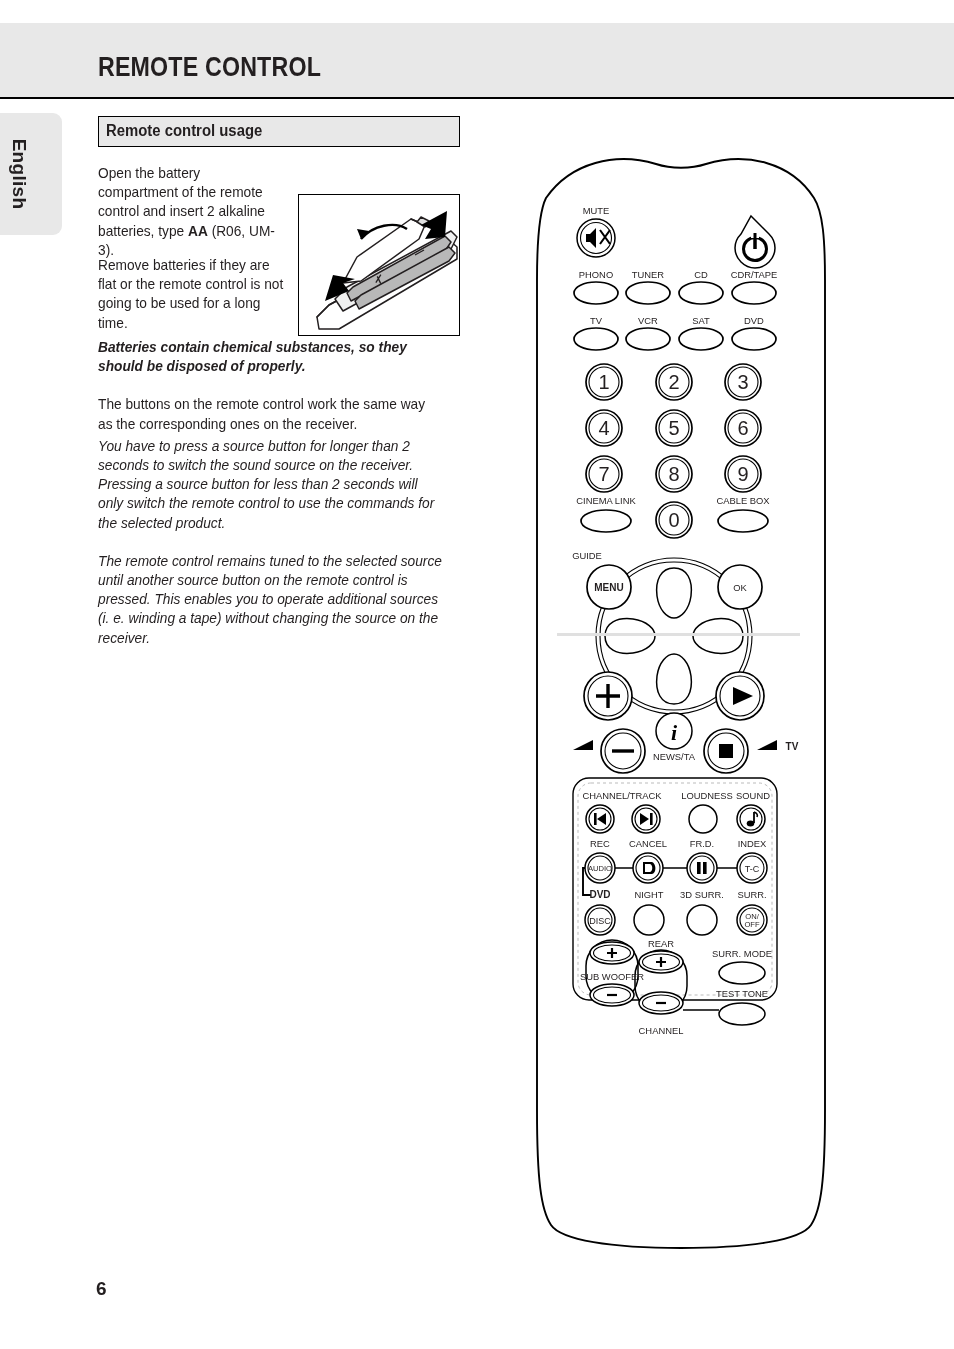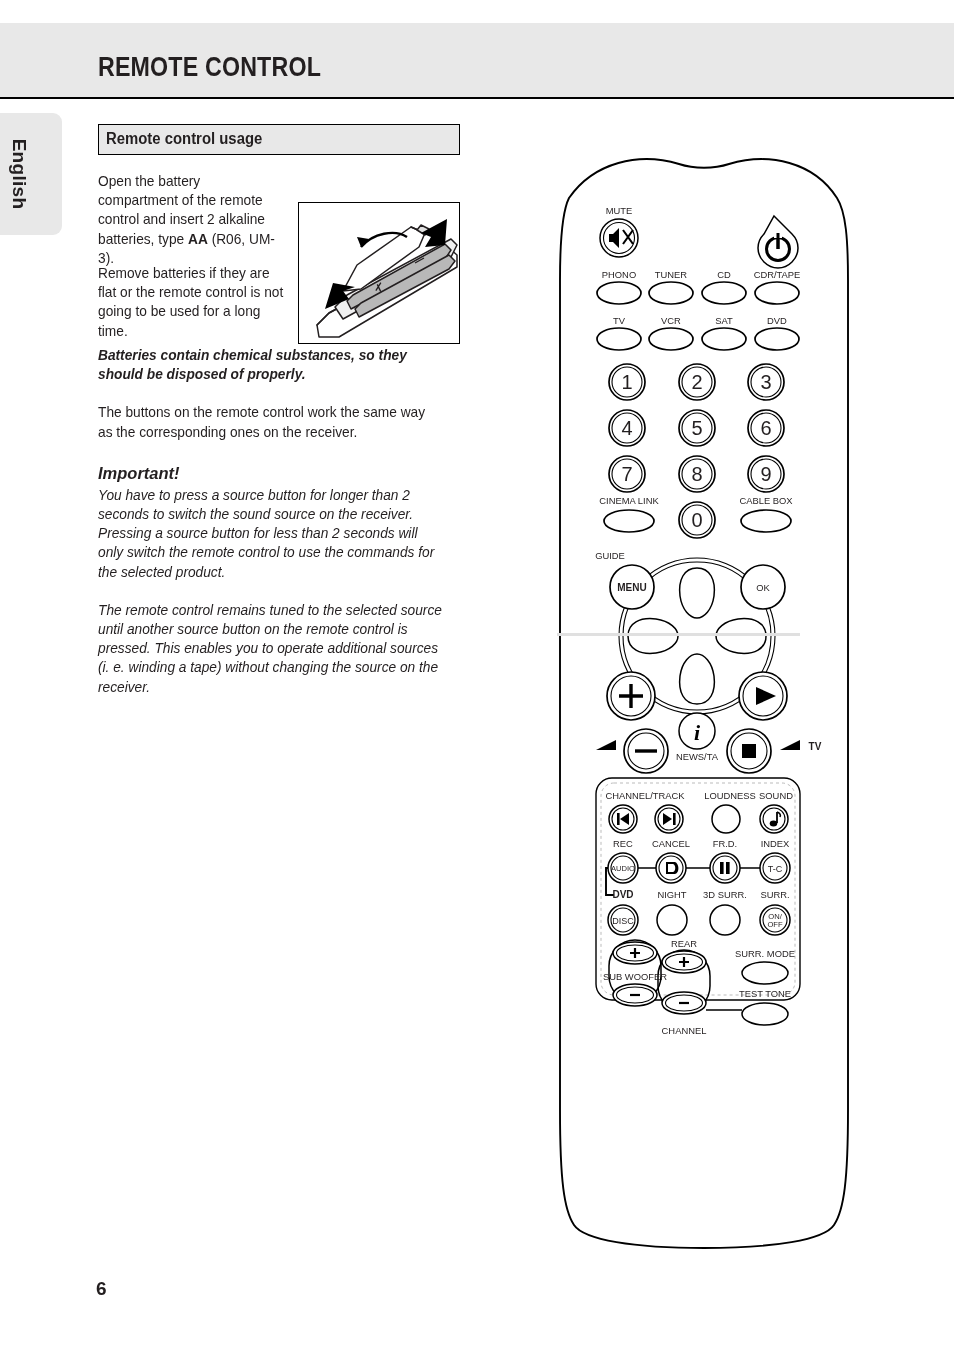--- a/index.html
+++ b/index.html
@@ -35,21 +35,21 @@
   #lang-tab-label{
     position:absolute;left:0;top:0;width:122px;height:86px;
     transform:rotate(90deg);
     transform-origin:43px 43px;
     display:flex;align-items:center;justify-content:center;
     font-size:19px;font-weight:bold;letter-spacing:.3px;
     transform-box:border-box;
   }
 
   
-  #left-col{position:absolute;left:98px;top:124px;width:366px;}
+  #left-col{position:absolute;left:98px;top:116px;width:366px;}
 
   #usage-box{
     width:362px;box-sizing:border-box;
     border:1.4px solid #000;background:#e8e8e8;
     padding:5px 7px 6px 7px;
   }
   #usage-box-title{font-size:16px;font-weight:bold;transform:scaleX(.93);transform-origin:left center;}
 
   .body-text{
     font-size:14.6px;line-height:19.2px;
@@ -76,21 +76,21 @@
   .para{margin-top:15px;}
 
   
   #page-number{
     position:absolute;left:96px;top:1278px;
     font-size:19px;font-weight:bold;
   }
 
   
   #remote-figure{
-    position:absolute;left:534px;top:150px;width:340px;height:1110px;
+    position:absolute;left:511px;top:150px;width:340px;height:1110px;
   }
   #remote-svg{position:absolute;left:0;top:0;}
 
   
   #fold-line{
     position:absolute;left:557px;top:633px;width:243px;height:3px;
     background:#e0e0e0;
   }
 </style>
 </head>
@@ -145,21 +145,20 @@
 
         <polygon points="26,106 50,96 44,88 56,84 34,80" fill="#000"></polygon>
       </svg>
     </div>
   </div>
 
   <div class="body-text bold-italic para" style="margin-top:26px;width:364px;">Batteries contain chemical substances, so they should be disposed of properly.</div>
 
   <div class="body-text para" style="margin-top:19px;width:364px;">The buttons on the remote control work the same way as the corresponding ones on the receiver.</div>
 
-  <div class="heading-italic" style="margin-top:22px;">Important!</div>
 
   <div class="body-text italic" style="margin-top:3px;width:364px;">You have to press a source button for longer than 2 seconds to switch the sound source on the receiver. Pressing a source button for less than 2 seconds will only switch the remote control to use the commands for the selected product.</div>
 
   <div class="body-text italic para" style="margin-top:19px;width:368px;">The remote control remains tuned to the selected source until another source button on the remote control is pressed. This enables you to operate additional sources (i. e. winding a tape) without changing the source on the receiver.</div>
 </div>
 
 <div id="page-number">6</div>
 
 <div id="remote-figure">
   <svg id="remote-svg" width="340" height="1110" viewBox="0 0 340 1110">

